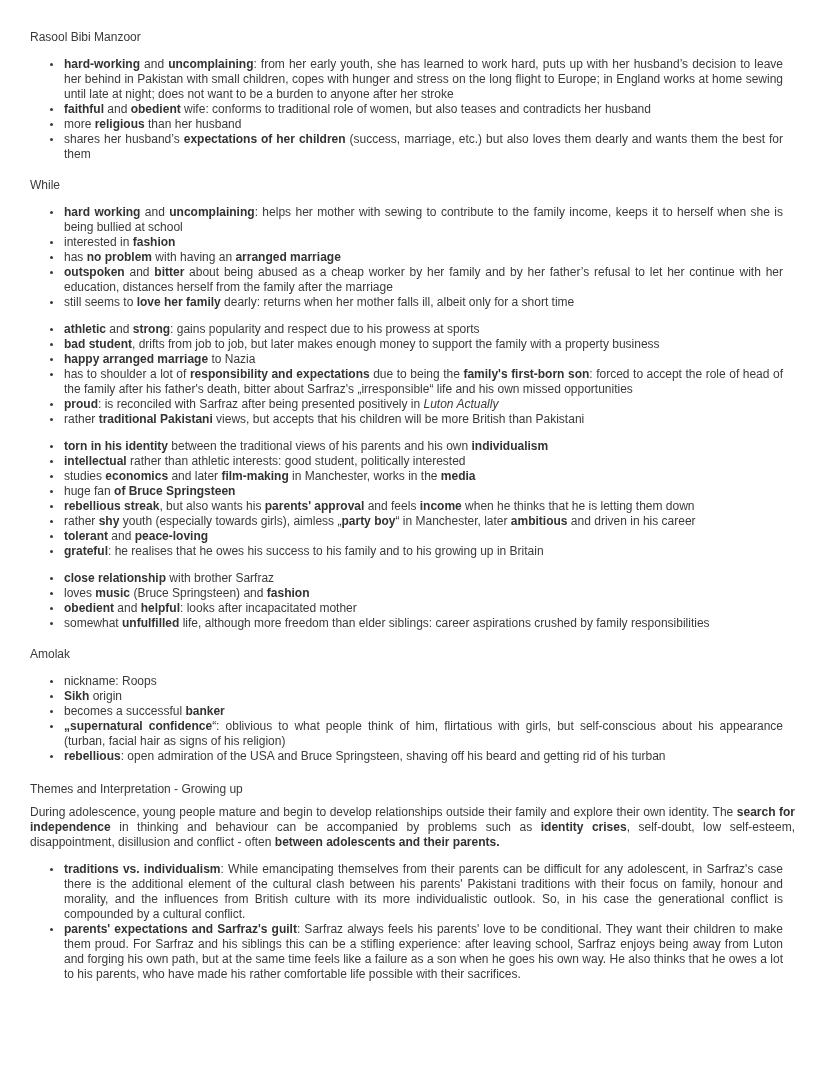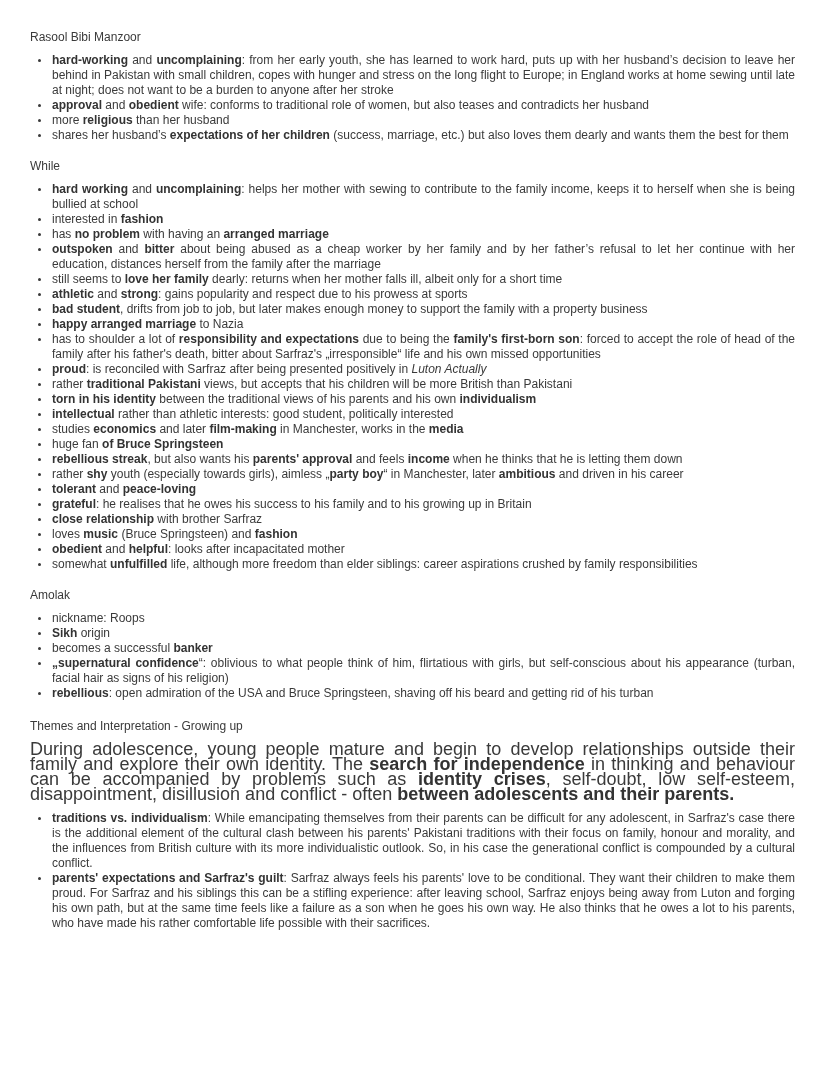--- a/index.html
+++ b/index.html
@@ -28,53 +28,53 @@
     margin: 16px 0 8px 0;
     color: #3a3a3a;
   }
   .section:first-child .section-heading {
     margin-top: 0;
   }
   .themes .section-heading {
     margin-top: 18px;
   }
   ul.bullet-list {
-    margin: 0;
+    margin: 12px;
     padding: 0 0 0 21px;
     list-style-type: disc;
   }
   ul.bullet-list li {
     font-size: 12px;
     line-height: 15px;
     text-align: justify;
     padding-left: 1px;
   }
   ul.bullet-list li::marker {
     font-size: 10px;
     color: #3a3a3a;
   }
   p.intro-paragraph {
-    font-size: 18px;
+    font-size: 12px;
     line-height: 15px;
     margin: 0 0 9px 0;
     text-align: justify;
   }
   b { font-weight: bold; color: #333333; }
   i { font-style: italic; }
 </style>
 </head>
 <body>
 
 <div class="page">
 
   <div class="section">
     <div class="section-heading">Rasool Bibi Manzoor</div>
     <ul class="bullet-list">
         <li><b>hard-working</b> and <b>uncomplaining</b>: from her early youth, she has learned to work hard, puts up with her husband’s decision to leave her behind in Pakistan with small children, copes with hunger and stress on the long flight to Europe; in England works at home sewing until late at night; does not want to be a burden to anyone after her stroke</li>
-        <li><b>approval</b> and <b>obedient</b> wife: conforms to traditional role of women, but also teases and contradicts her husband</li>
+        <li><b>faithful</b> and <b>obedient</b> wife: conforms to traditional role of women, but also teases and contradicts her husband</li>
         <li>more <b>religious</b> than her husband</li>
         <li>shares her husband’s <b>expectations of her children</b> (success, marriage, etc.) but also loves them dearly and wants them the best for them</li>
       </ul>
   </div>
 
   <div class="section">
     <div class="section-heading">While</div>
     <ul class="bullet-list">
         <li><b>hard working</b> and <b>uncomplaining</b>: helps her mother with sewing to contribute to the family income, keeps it to herself when she is being bullied at school</li>
         <li>interested in <b>fashion</b></li>

